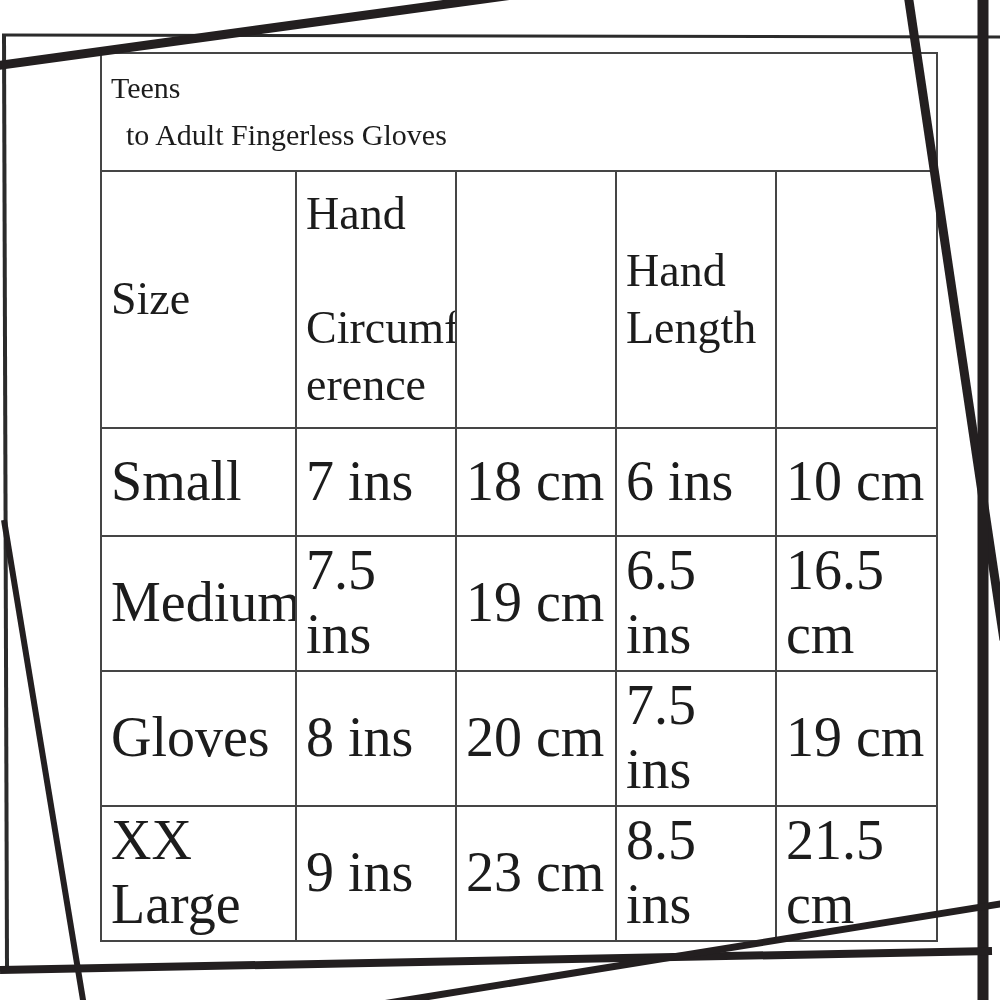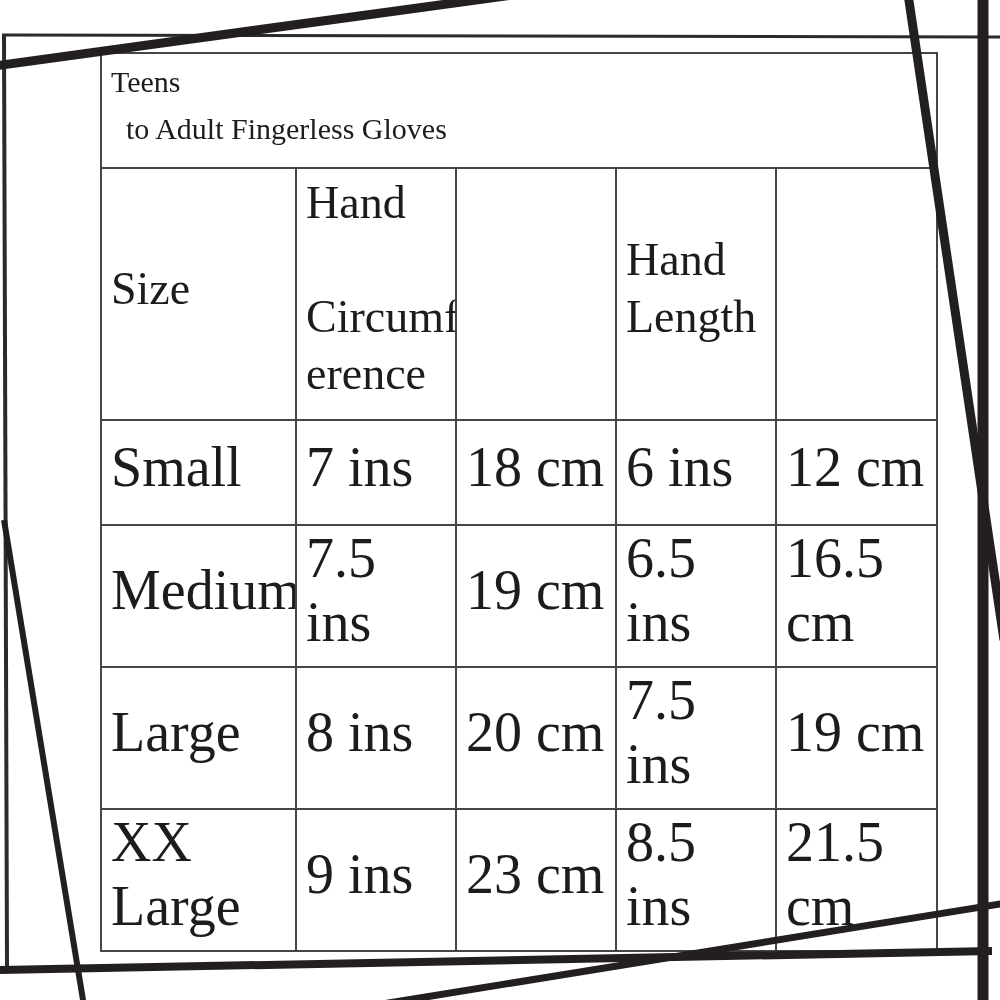--- a/index.html
+++ b/index.html
@@ -19,21 +19,21 @@
     top: 52px;
     width: 836px;
     height: 890px;
     border-collapse: collapse;
     table-layout: fixed;
     background: #ffffff;
   }
   table.size-table td {
     border: 2px solid #454545;
     vertical-align: middle;
-    padding: 0 0 12px 9px;
+    padding: 0 0 2px 9px;
     overflow: hidden;
   }
   td.title-cell {
     vertical-align: top;
     padding: 14px 0 0 10px;
     font-size: 30px;
     line-height: 47px;
   }
   .title-line2 { padding-left: 15px; }
   tr.header-row td {
@@ -82,31 +82,31 @@
       <td></td>
       <td>Hand
 Length</td>
       <td></td>
     </tr>
     <tr class="data-row" style="height:105px">
       <td>Small</td>
       <td>7 ins</td>
       <td>18 cm</td>
       <td>6 ins</td>
-      <td>12 cm</td>
+      <td>10 cm</td>
     </tr>
     <tr class="data-row" style="height:105px">
       <td>Medium</td>
       <td>7.5 ins</td>
       <td>19 cm</td>
       <td>6.5 ins</td>
       <td>16.5 cm</td>
     </tr>
     <tr class="data-row" style="height:105px">
-      <td>Large</td>
+      <td>Gloves</td>
       <td>8 ins</td>
       <td>20 cm</td>
       <td>7.5 ins</td>
       <td>19 cm</td>
     </tr>
     <tr class="data-row" style="height:75px">
       <td>XX Large</td>
       <td>9 ins</td>
       <td>23 cm</td>
       <td>8.5 ins</td>

